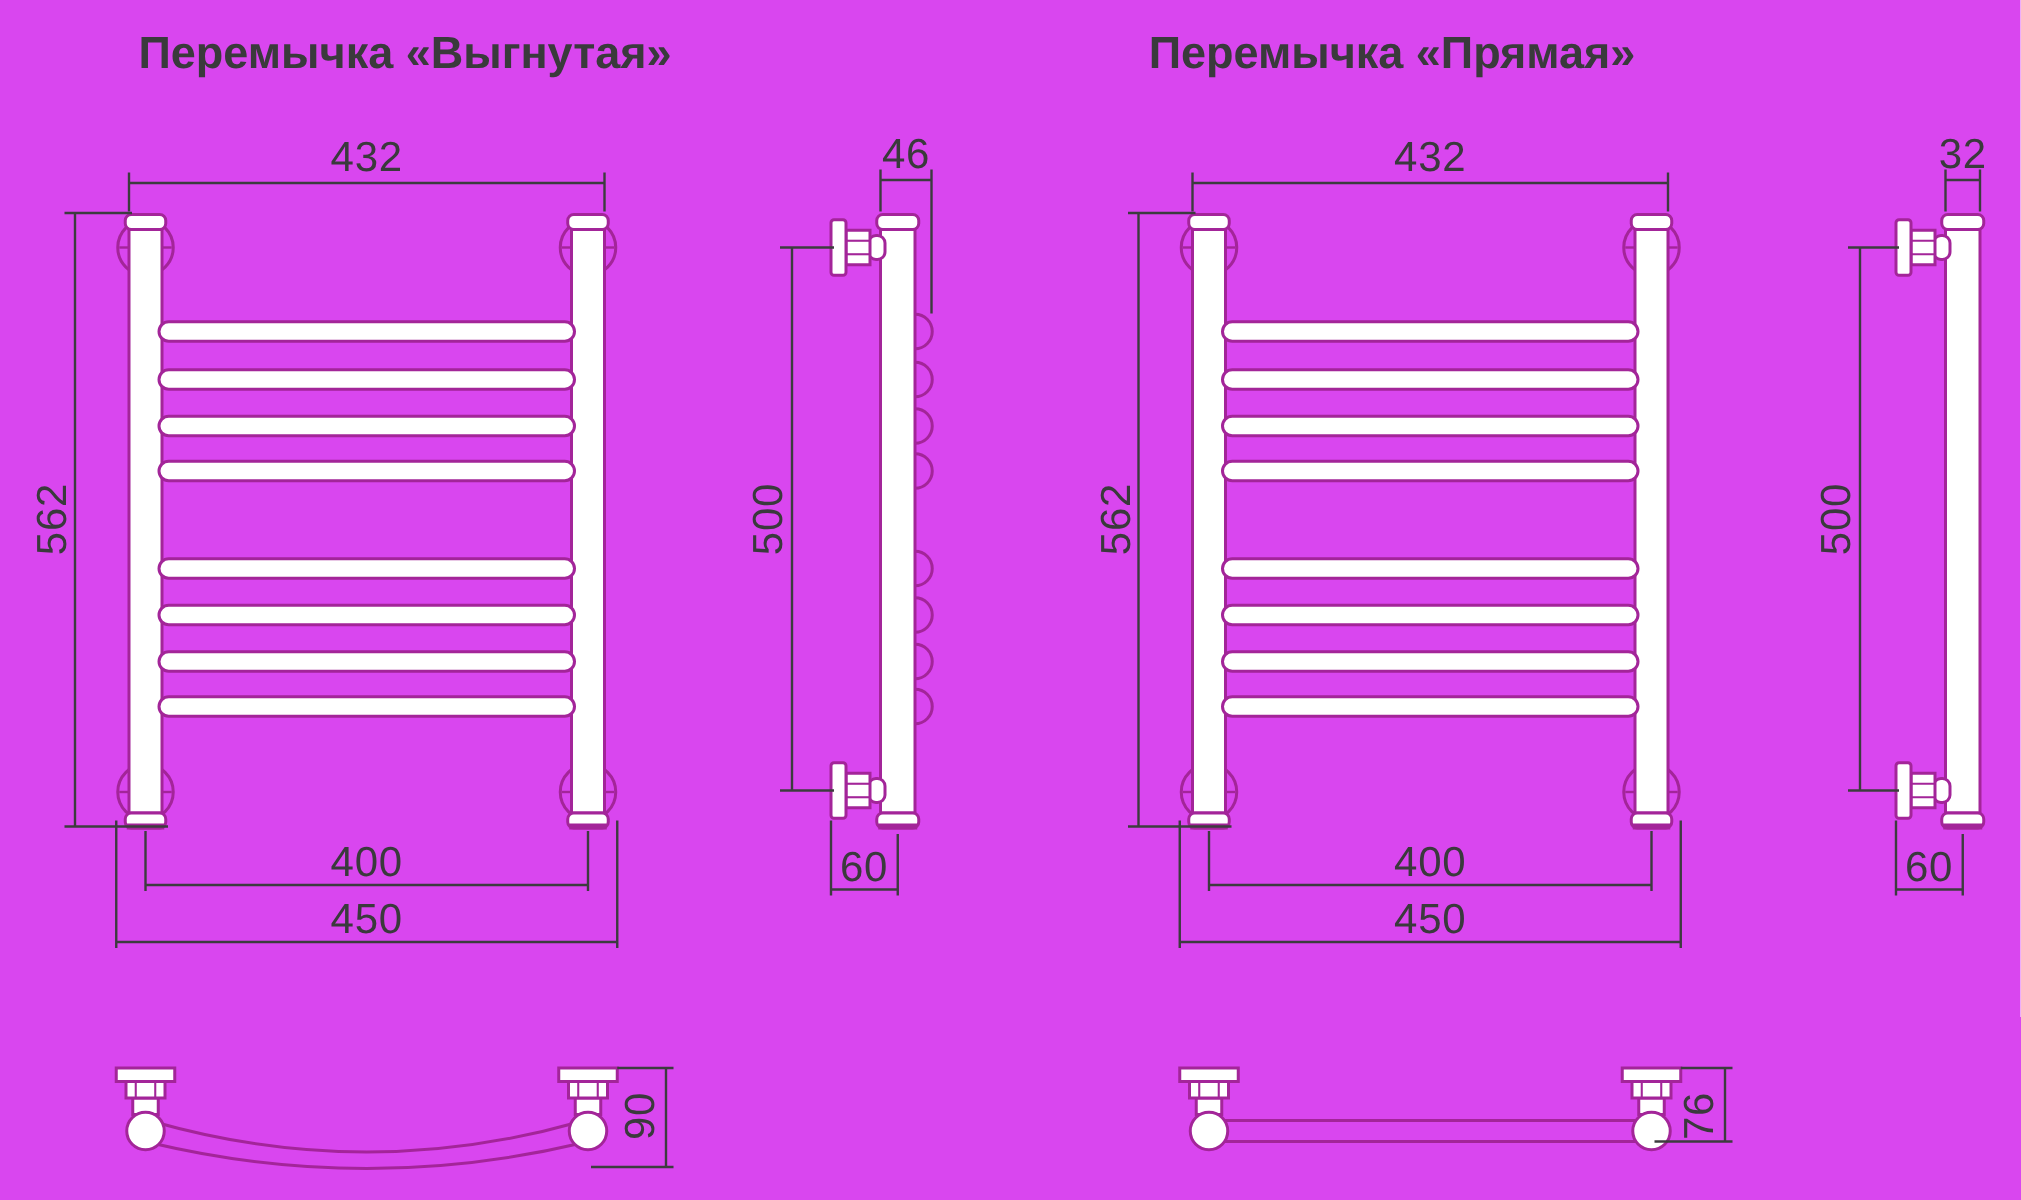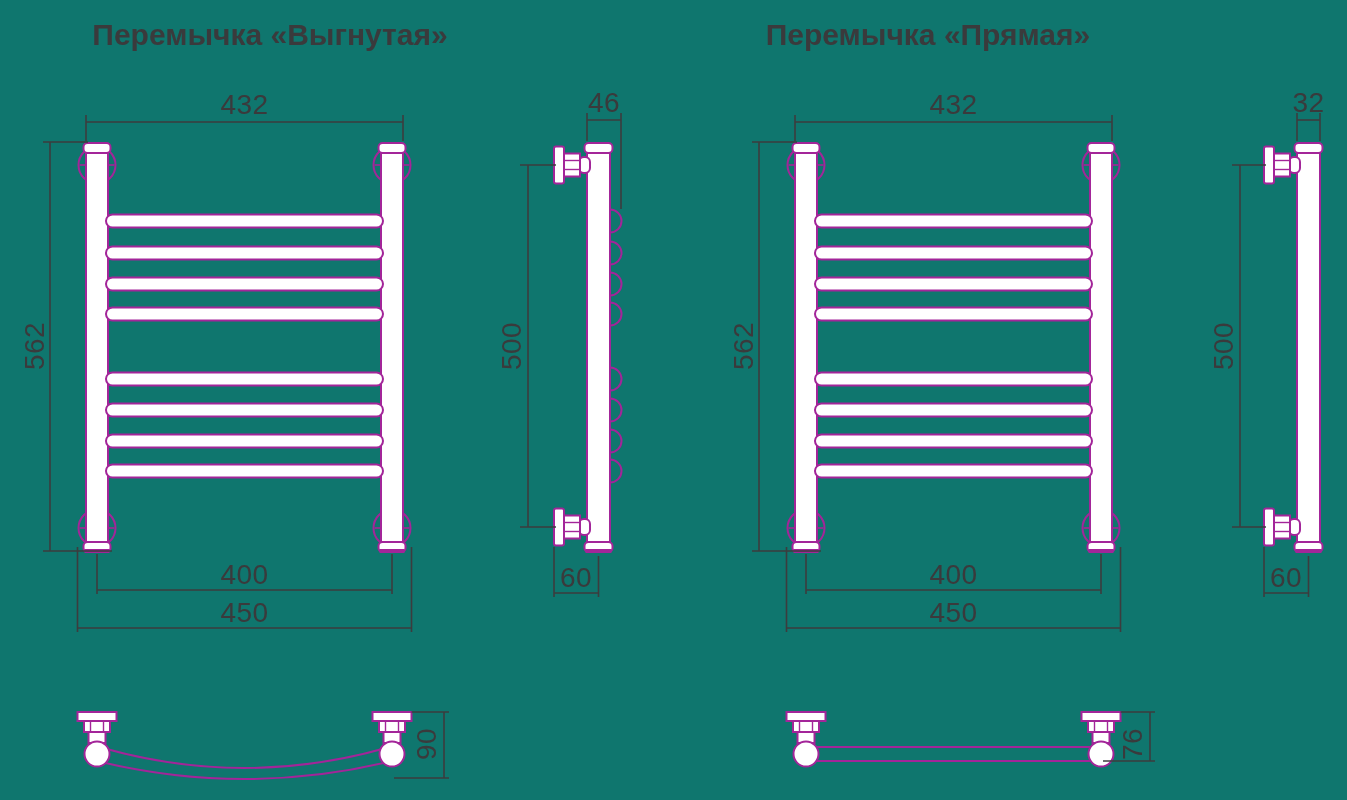--- a/index.html
+++ b/index.html
@@ -1,19 +1,19 @@
 <!DOCTYPE html>
 <html><head>
 <meta charset="utf-8">
 <style>
   html,body{margin:0;padding:0;background:#ffffff;}
   .canvas{
     position:relative;
     width:1347px;height:800px;
-    background:#0f766e;
+    background:#d946ef;
     overflow:hidden;
     font-family:"Liberation Sans", sans-serif;
   }
   svg{display:block;}
   text.title{
     font-family:"Liberation Sans", sans-serif;
     font-weight:700;
     font-size:30px;
   }
   text.dim{

